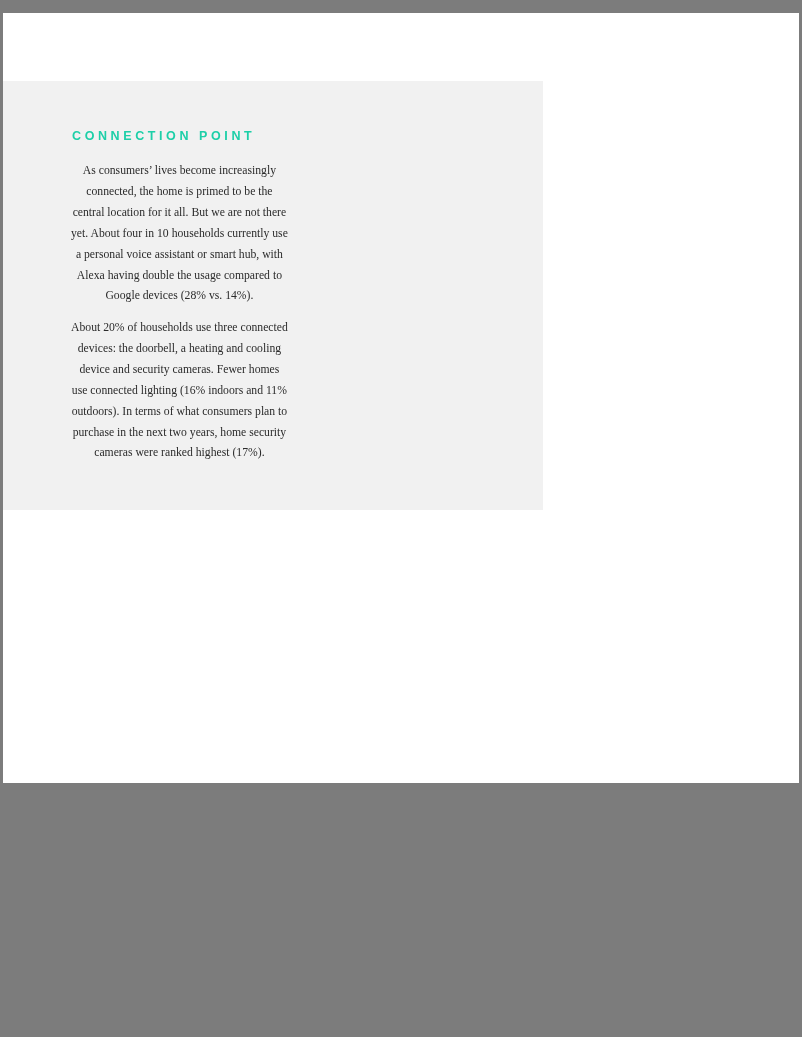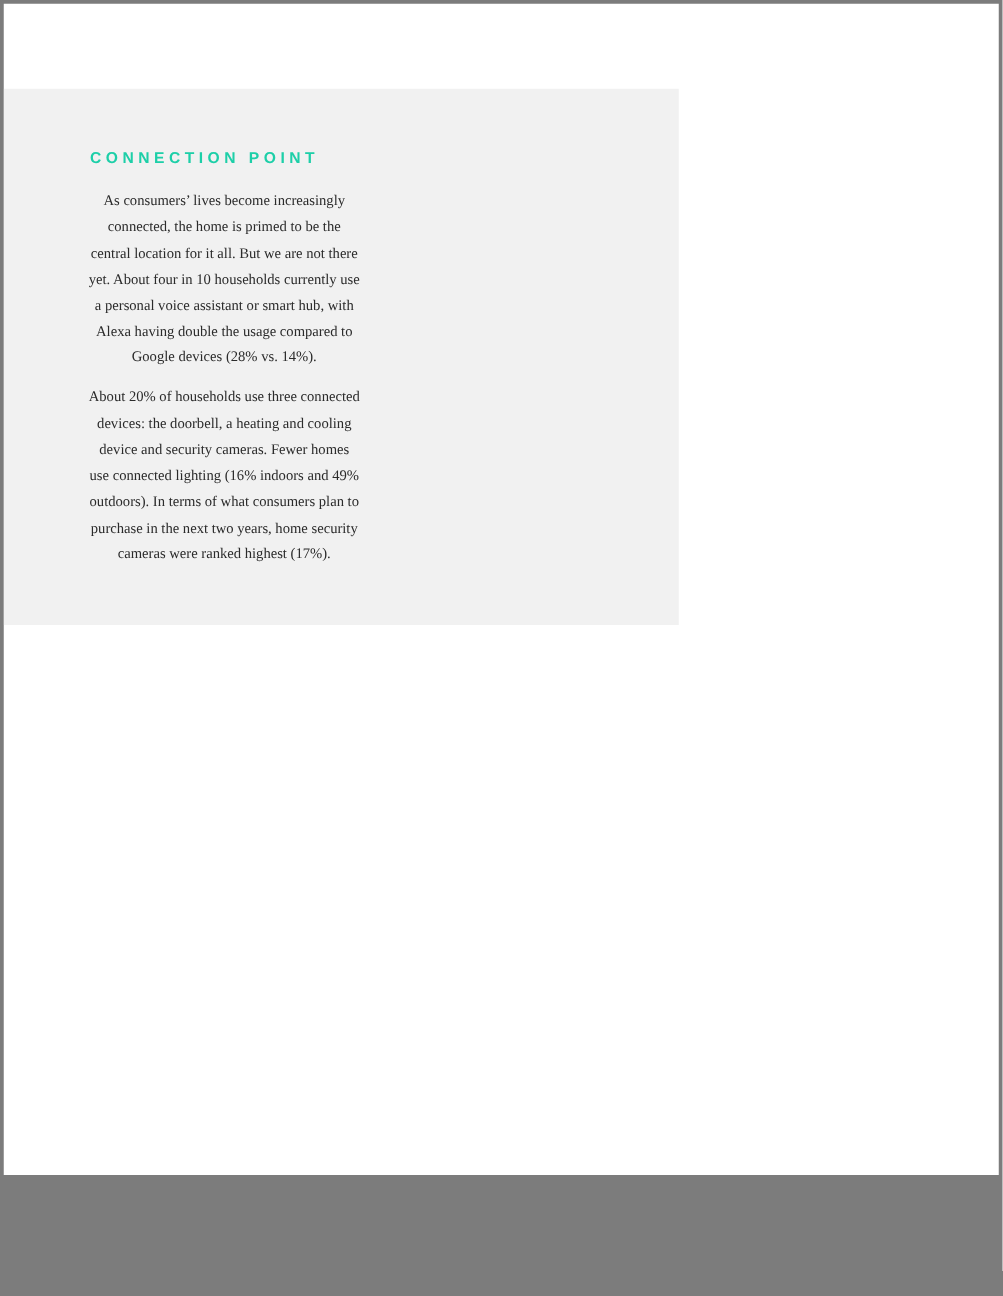--- a/index.html
+++ b/index.html
@@ -1,17 +1,17 @@
 <!DOCTYPE html>
 <html><head>
 <meta charset="utf-8">
 <style>
   html,body{margin:0;padding:0;}
   body{width:802px;height:1037px;background:#7c7c7c;font-family:"Liberation Sans",sans-serif;overflow:hidden;}
-  #page{position:absolute;left:3px;top:3px;width:796px;height:937px;background:#ffffff;overflow:hidden;}
+  #page{position:absolute;left:3px;top:13px;width:796px;height:770px;background:#ffffff;overflow:hidden;}
 
   .graybox{position:absolute;left:0;top:68px;width:540px;height:429px;background:#f1f1f1;}
 
   #eyebrow{position:absolute;left:69px;top:116px;font-size:12.5px;font-weight:bold;
            letter-spacing:3.6px;color:#1dcfa8;font-family:"Liberation Sans",sans-serif;}
 
   .bodytext{position:absolute;font-family:"Liberation Serif",serif;font-size:11.7px;
             line-height:20.9px;color:#2b2b2b;white-space:pre;text-align:center;}
   #p1{left:68px;top:148px;}
   #p2{left:68px;top:305px;}
@@ -29,17 +29,17 @@
   <div class="bodytext" id="p1">As consumers’ lives become increasingly
 connected, the home is primed to be the
 central location for it all. But we are not there
 yet. About four in 10 households currently use
 a personal voice assistant or smart hub, with
 Alexa having double the usage compared to
 Google devices (28% vs. 14%).</div>
   <div class="bodytext" id="p2">About 20% of households use three connected
 devices: the doorbell, a heating and cooling
 device and security cameras. Fewer homes
-use connected lighting (16% indoors and 49%
+use connected lighting (16% indoors and 11%
 outdoors). In terms of what consumers plan to
 purchase in the next two years, home security
 cameras were ranked highest (17%).</div>
 </div>
 
 </body></html>

